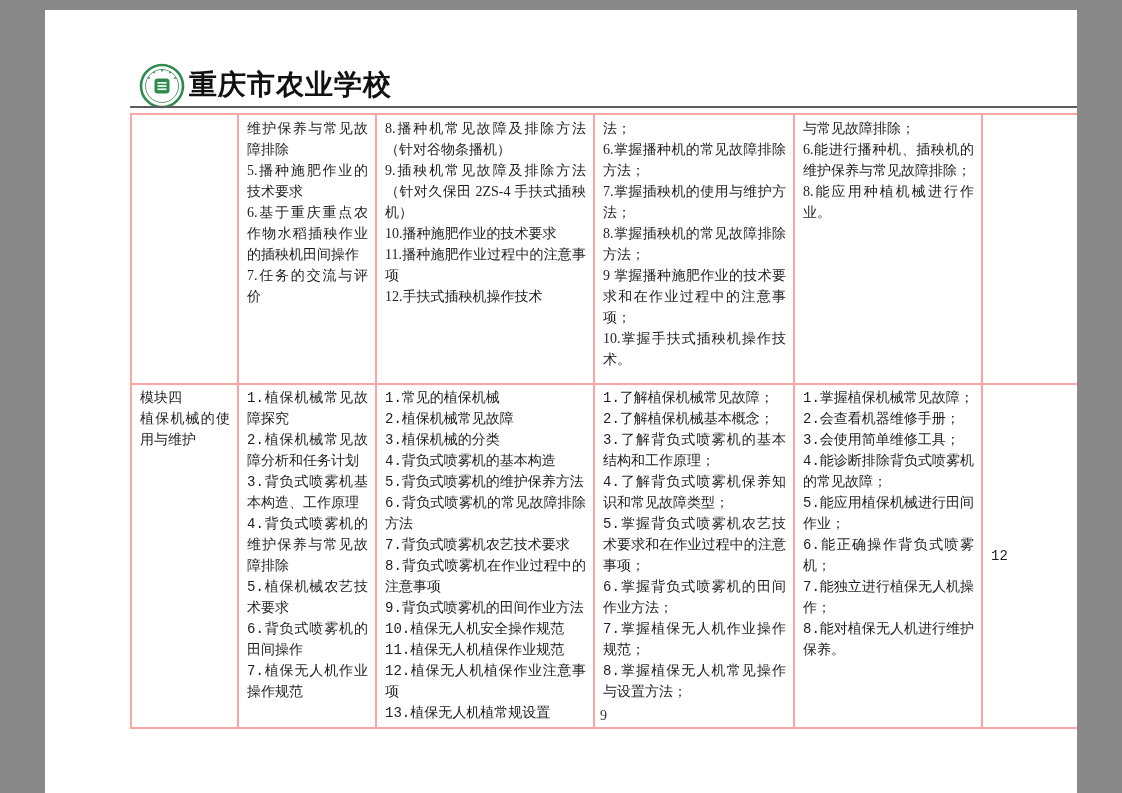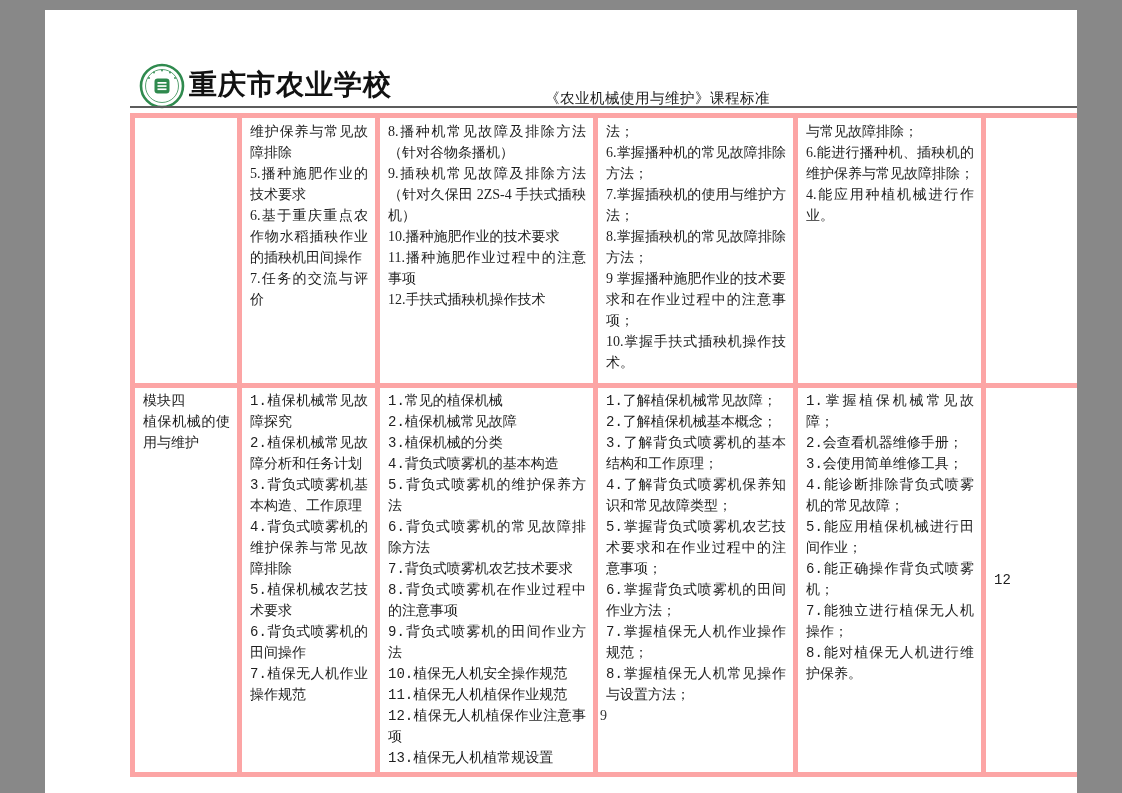--- a/index.html
+++ b/index.html
@@ -25,21 +25,21 @@
   .header-rule{
     position:absolute;left:85px;top:96px;width:947px;height:0;
     border-top:2px solid #5c5c5c;
   }
   
   table.course{
     position:absolute;left:85px;top:103px;
     width:947px;border-collapse:collapse;table-layout:fixed;
   }
   table.course td{
-    border:5px solid #fca5a5;
+    border:2px solid #fca5a5;
     vertical-align:top;
     padding:3px 7px 3px 8px;
     font-size:14px;
     line-height:21px;
     white-space:pre-line;
     text-align:justify;
     color:#1e1e1e;
     overflow:hidden;
   }
   table.course td.hours{
@@ -67,21 +67,20 @@
       <rect x="18.5" y="22.2" width="9" height="1.7" fill="#ffffff"></rect>
       <rect x="18.5" y="25.4" width="9" height="1.7" fill="#ffffff"></rect>
       <circle cx="23" cy="7.5" r="0.9" fill="#2f8a4e"></circle>
       <circle cx="15" cy="9.5" r="0.9" fill="#2f8a4e"></circle>
       <circle cx="31" cy="9.5" r="0.9" fill="#2f8a4e"></circle>
       <circle cx="10" cy="15" r="0.9" fill="#2f8a4e"></circle>
       <circle cx="36" cy="15" r="0.9" fill="#2f8a4e"></circle>
     </svg>
   </div>
   <div class="school-name">重庆市农业学校</div>
-  <div class="doc-title">《农业机械使用与维护》课程标准</div>
   <div class="header-rule"></div>
 
   <table class="course">
     <colgroup>
       <col style="width:107px">
       <col style="width:138px">
       <col style="width:218px">
       <col style="width:200px">
       <col style="width:188px">
       <col style="width:96px">
@@ -99,21 +98,21 @@
 11.播种施肥作业过程中的注意事项
 12.手扶式插秧机操作技术</td>
         <td>法；
 6.掌握播种机的常见故障排除方法；
 7.掌握插秧机的使用与维护方法；
 8.掌握插秧机的常见故障排除方法；
 9 掌握播种施肥作业的技术要求和在作业过程中的注意事项；
 10.掌握手扶式插秧机操作技术。</td>
         <td>与常见故障排除；
 6.能进行播种机、插秧机的维护保养与常见故障排除；
-4.能应用种植机械进行作业。</td>
+8.能应用种植机械进行作业。</td>
         <td class="hours"></td>
       </tr>
       <tr class="row-b">
         <td>模块四
 植保机械的使用与维护</td>
         <td>1.植保机械常见故障探究
 2.植保机械常见故障分析和任务计划
 3.背负式喷雾机基本构造、工作原理
 4.背负式喷雾机的维护保养与常见故障排除
 5.植保机械农艺技术要求

